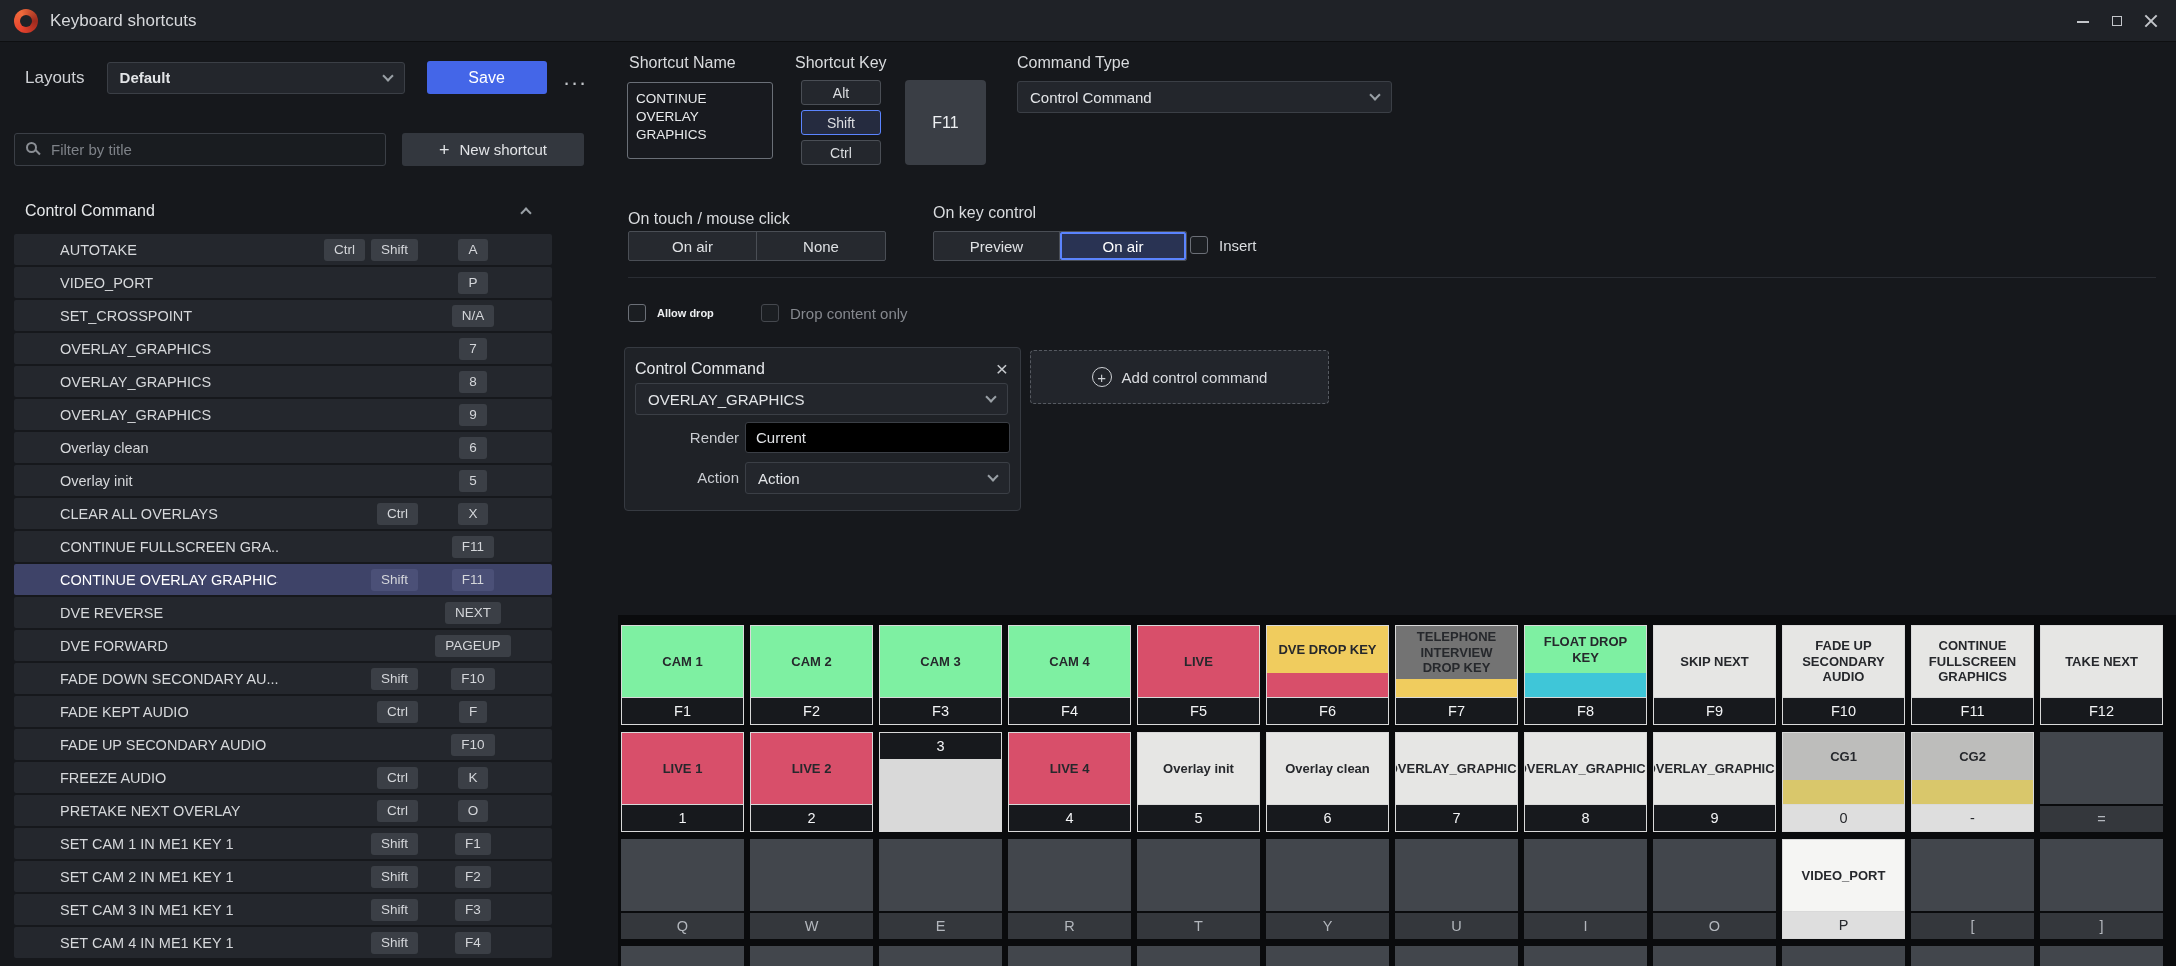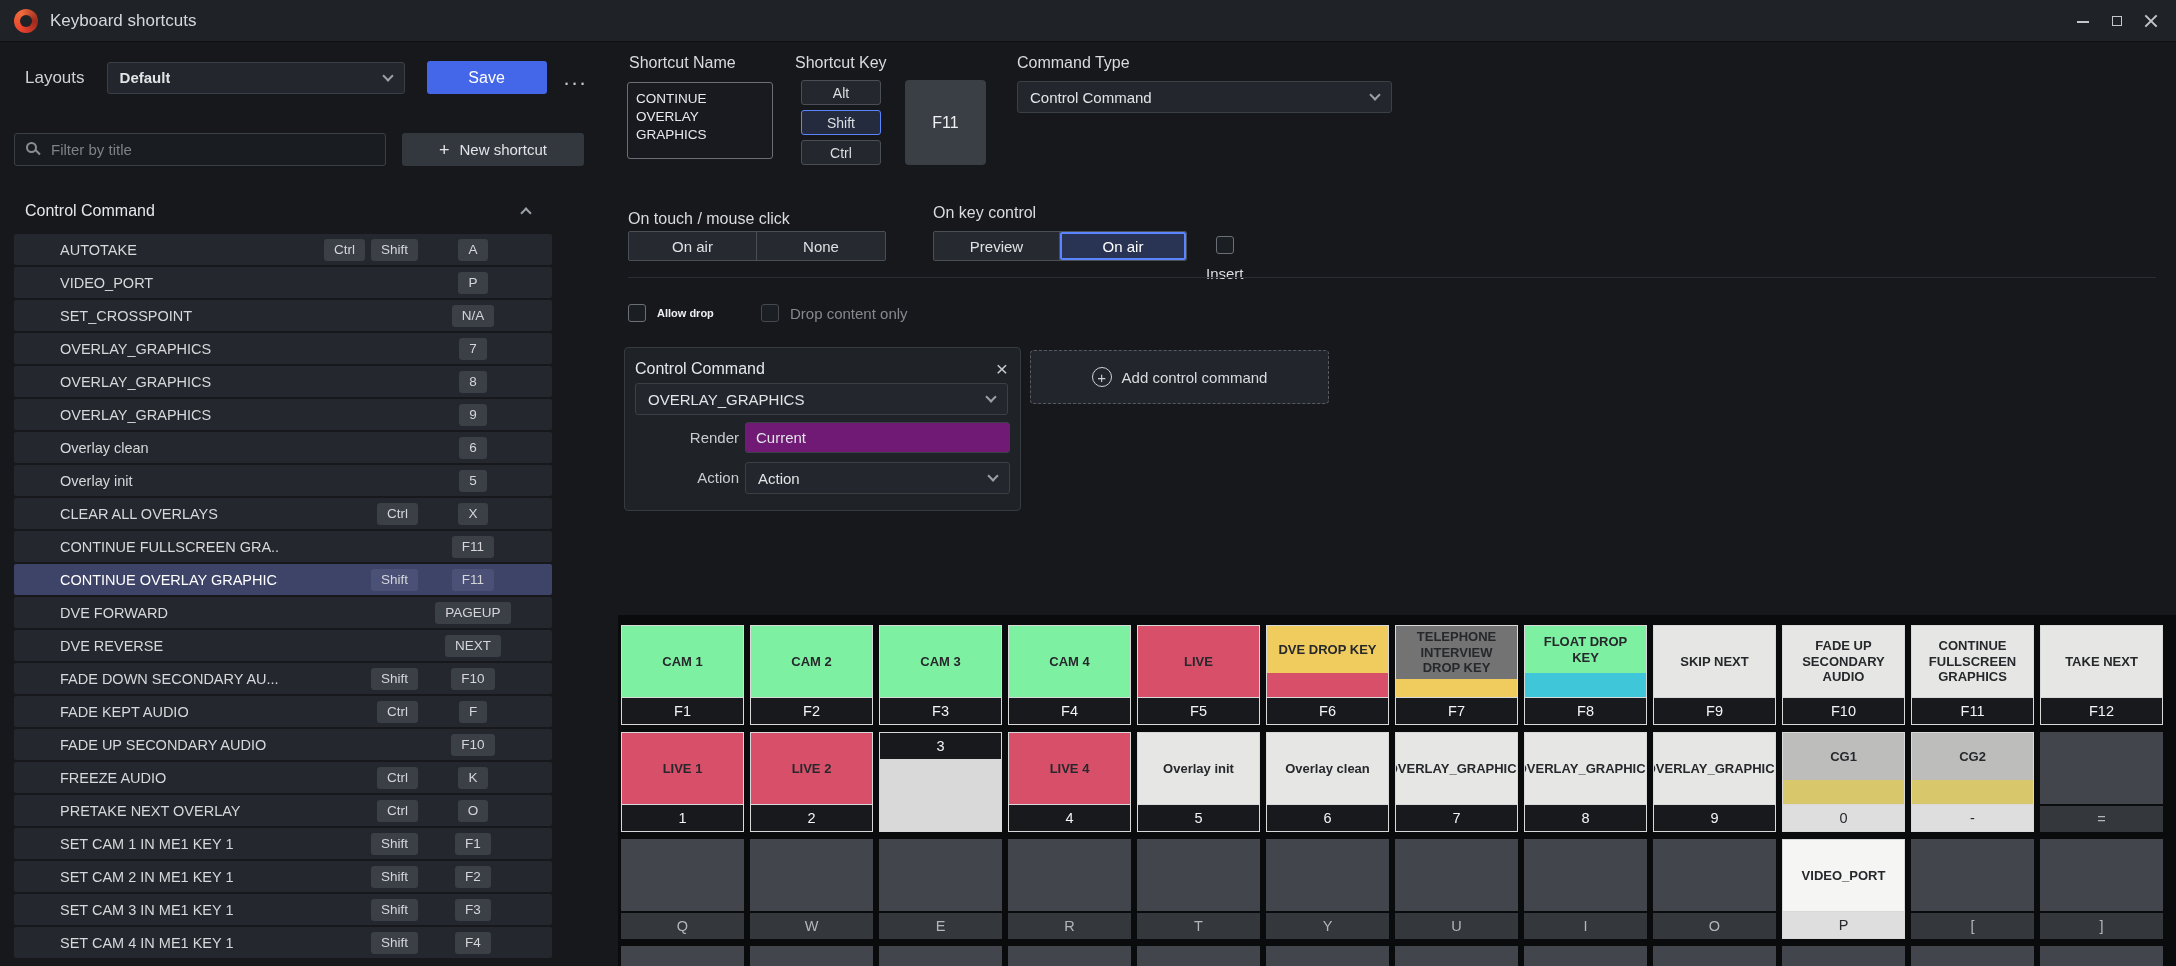--- a/index.html
+++ b/index.html
@@ -74,21 +74,21 @@
   .cb{width:18px;height:18px;border:1px solid #6b6f77;border-radius:3px;background:#1b1e22;flex:none;}
   .cb.disabled{border-color:#45484e;}
   .check-label{font-size:15px;color:#dcdee1;}
   .check-label.bold{font-weight:bold;color:#edeff1;font-size:11px;}
   .check-label.dim{color:#85888e;}
   .divider{height:1px;background:#2a2d33;}
   .cmd-card{background:#1f2227;border:1px solid #363a41;border-radius:4px;}
   .card-head{display:flex;align-items:center;padding:10px 12px 0 10px;}
   .card-title{font-size:16px;color:#e6e8eb;}
   .card-close{margin-left:auto;background:none;border:none;color:#c6c9cd;font-size:21px;line-height:1;cursor:pointer;font-family:inherit;}
-  .tinput{background:#701a75;border:1px solid #3b3f46;border-radius:3px;color:#e2e4e7;font-size:15px;padding:12px 10px;font-family:inherit;}
+  .tinput{background:#000000;border:1px solid #3b3f46;border-radius:3px;color:#e2e4e7;font-size:15px;padding:12px 10px;font-family:inherit;}
   .flabel{font-size:15px;color:#c9ccd1;text-align:right;width:110px;}
   .add-cmd{background:#22252b;border:1px dashed #565a61;border-radius:4px;color:#dadce0;font-size:15px;display:flex;align-items:center;justify-content:center;gap:10px;font-family:inherit;cursor:pointer;}
   .plus-circle{width:20px;height:20px;border:1.5px solid #cfd2d6;border-radius:50%;display:flex;align-items:center;justify-content:center;font-size:15px;line-height:1;color:#cfd2d6;flex:none;}
 
   
   .keyboard{position:absolute;left:0;right:0;top:573px;bottom:0;background:#0a0b0d;overflow:hidden;padding:10px 0 0 3px;}
   .kb-grid{display:grid;grid-template-columns:repeat(12,123px);grid-auto-rows:100px;gap:7px 6px;}
   .key{display:flex;flex-direction:column;gap:2px;cursor:pointer;}
   .key .cap{flex:1;display:flex;flex-direction:column;background:#42464c;overflow:hidden;}
   .key .cap-label{flex:1;display:flex;align-items:center;justify-content:center;text-align:center;font-size:13px;font-weight:bold;line-height:1.2;padding:3px 4px;color:#26282c;}
@@ -218,31 +218,31 @@
       <div class="srow selected">
     <span class="sname">CONTINUE OVERLAY GRAPHICS</span>
     <span class="smods">
           <span class="badge">Shift</span>
         </span>
     <span class="skeywrap">
       <span class="badge">F11</span>
     </span>
   </div>
       <div class="srow">
+    <span class="sname">DVE REVERSE</span>
+    <span class="smods"></span>
+    <span class="skeywrap">
+      <span class="badge">NEXT</span>
+    </span>
+  </div>
+      <div class="srow">
     <span class="sname">DVE FORWARD</span>
     <span class="smods"></span>
     <span class="skeywrap">
       <span class="badge">PAGEUP</span>
-    </span>
-  </div>
-      <div class="srow">
-    <span class="sname">DVE REVERSE</span>
-    <span class="smods"></span>
-    <span class="skeywrap">
-      <span class="badge">NEXT</span>
     </span>
   </div>
       <div class="srow">
     <span class="sname">FADE DOWN SECONDARY AU...</span>
     <span class="smods">
           <span class="badge">Shift</span>
         </span>
     <span class="skeywrap">
       <span class="badge">F10</span>
     </span>
@@ -343,21 +343,21 @@
       <span class="opt">On air</span>
       <span class="opt">None</span>
     </div>
 
     <span class="abs elabel" style="left:315px;top:162px;">On key control</span>
     <div class="abs seg narrow" style="left:315px;top:189px;">
       <span class="opt">Preview</span>
       <span class="opt active">On air</span>
     </div>
 
-    <div class="abs check-row" style="left:588px;top:194px;flex-direction:column;">
+    <div class="abs check-row" style="left:572px;top:194px;">
       <span class="cb"></span>
       <span class="check-label">Insert</span>
     </div>
 
     <div class="abs divider" style="left:10px;top:235px;width:1528px;"></div>
 
     <div class="abs check-row" style="left:10px;top:262px;">
       <span class="cb"></span>
       <span class="check-label bold">Allow drop</span>
     </div>

